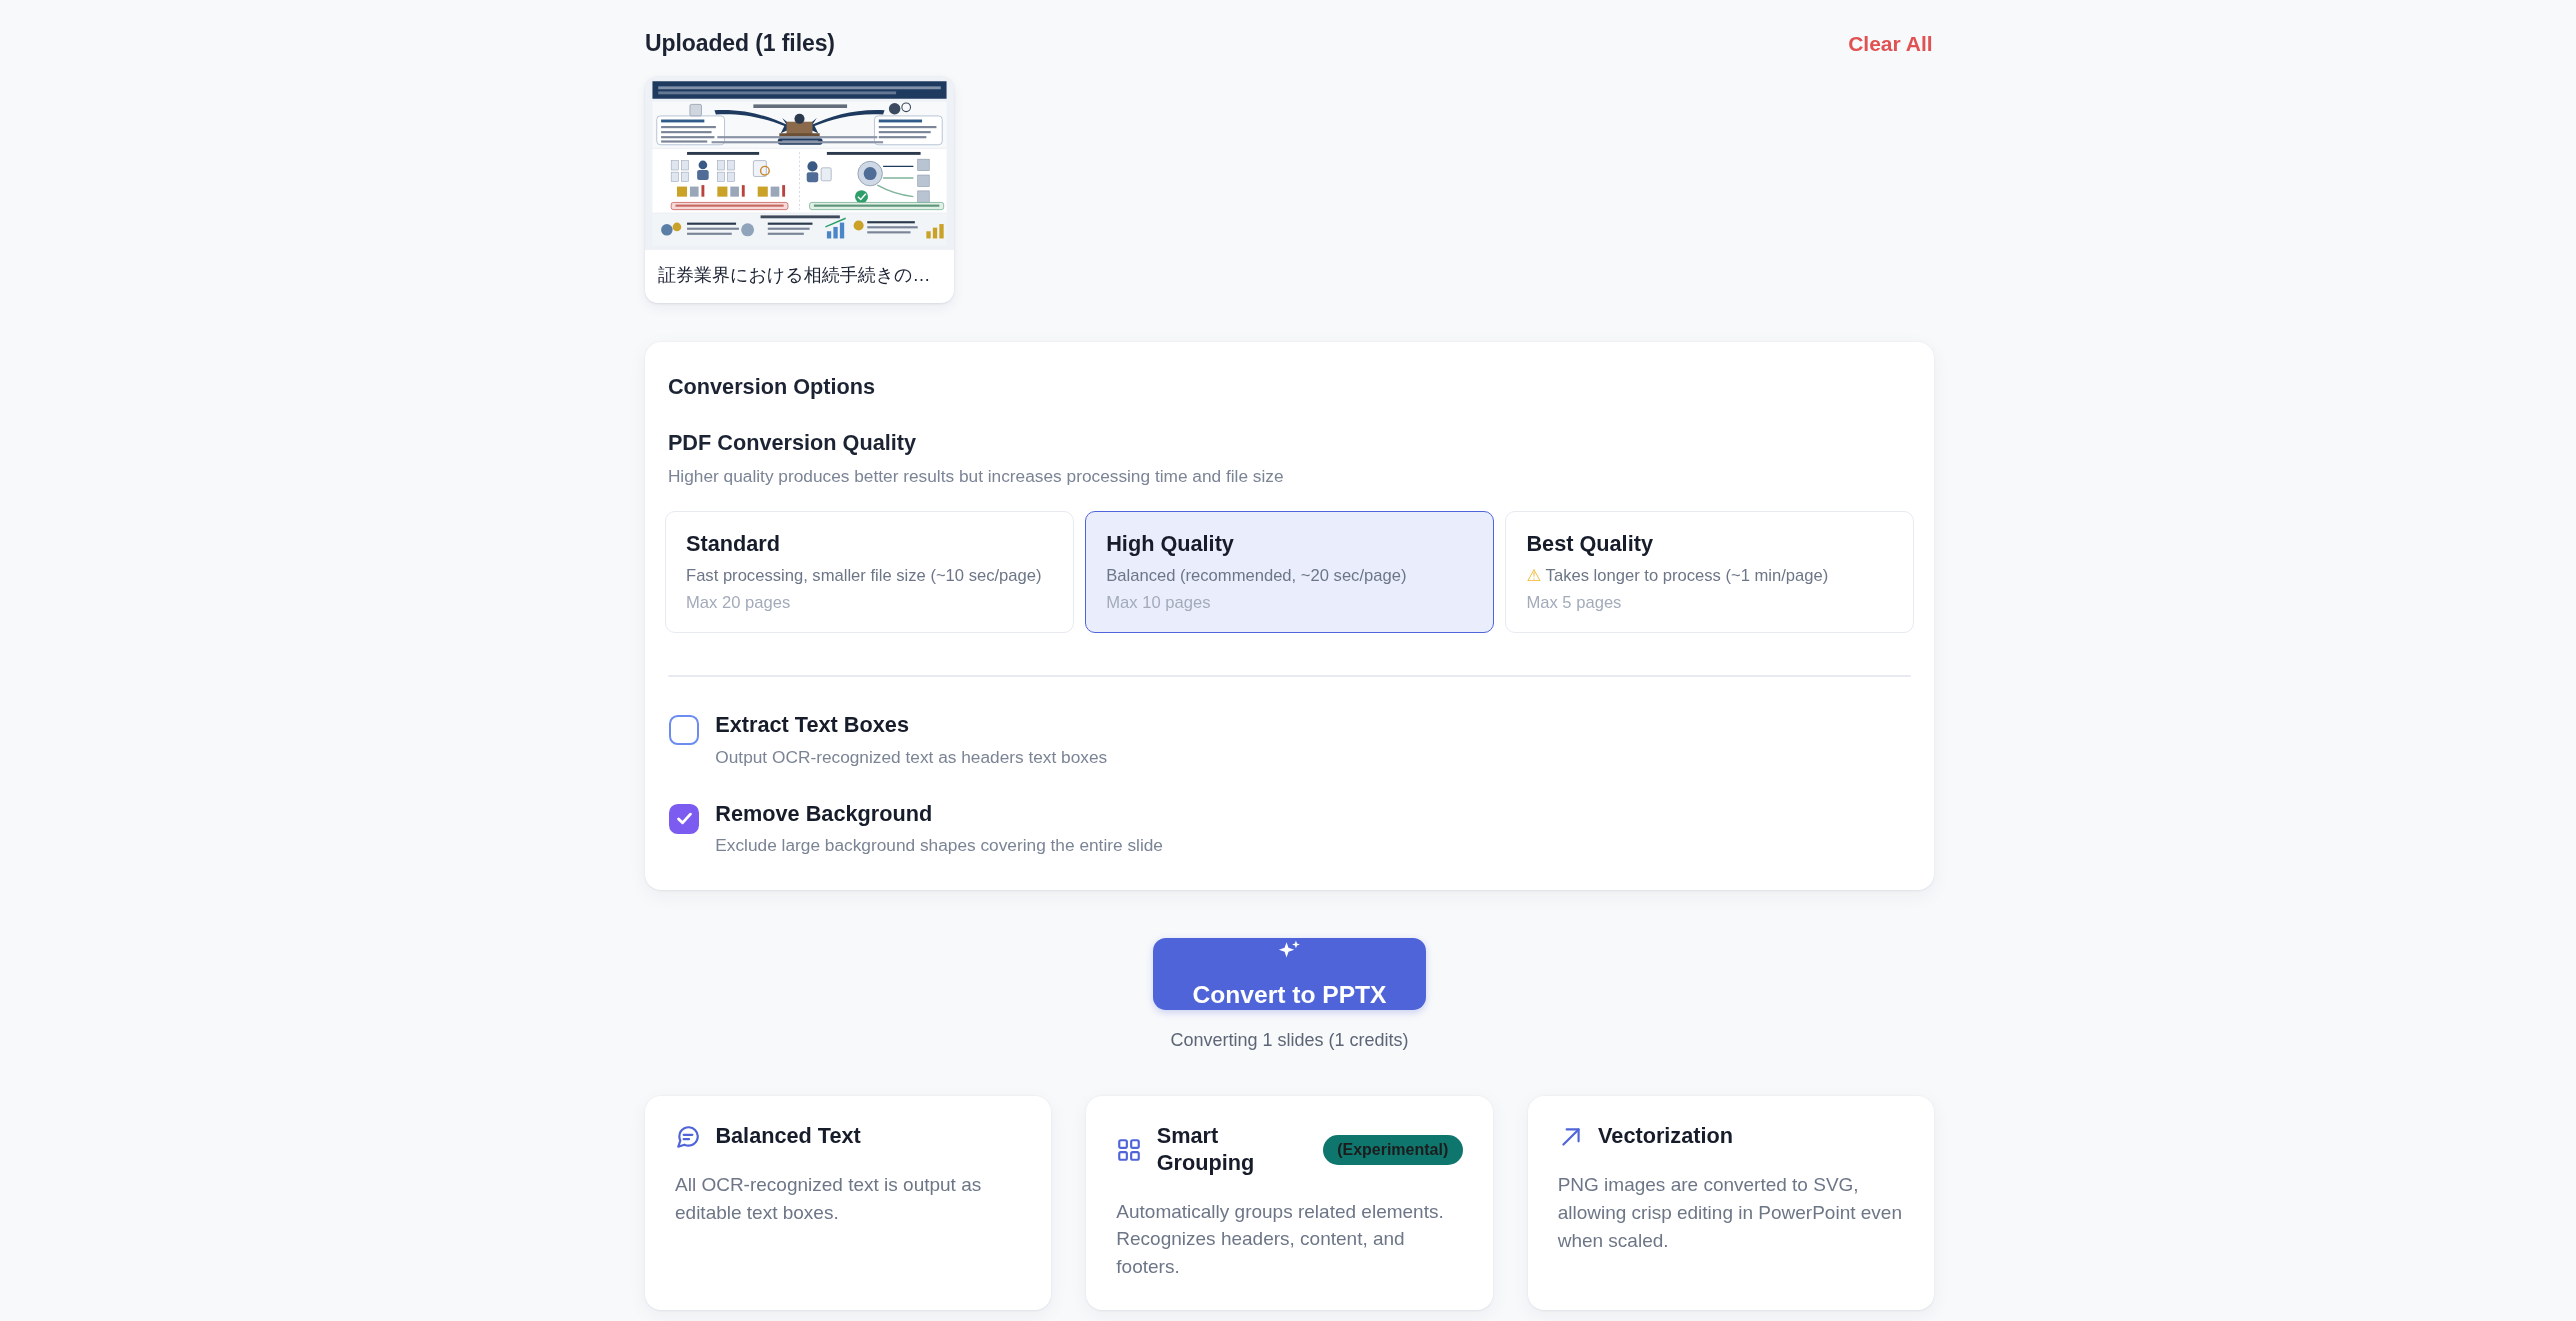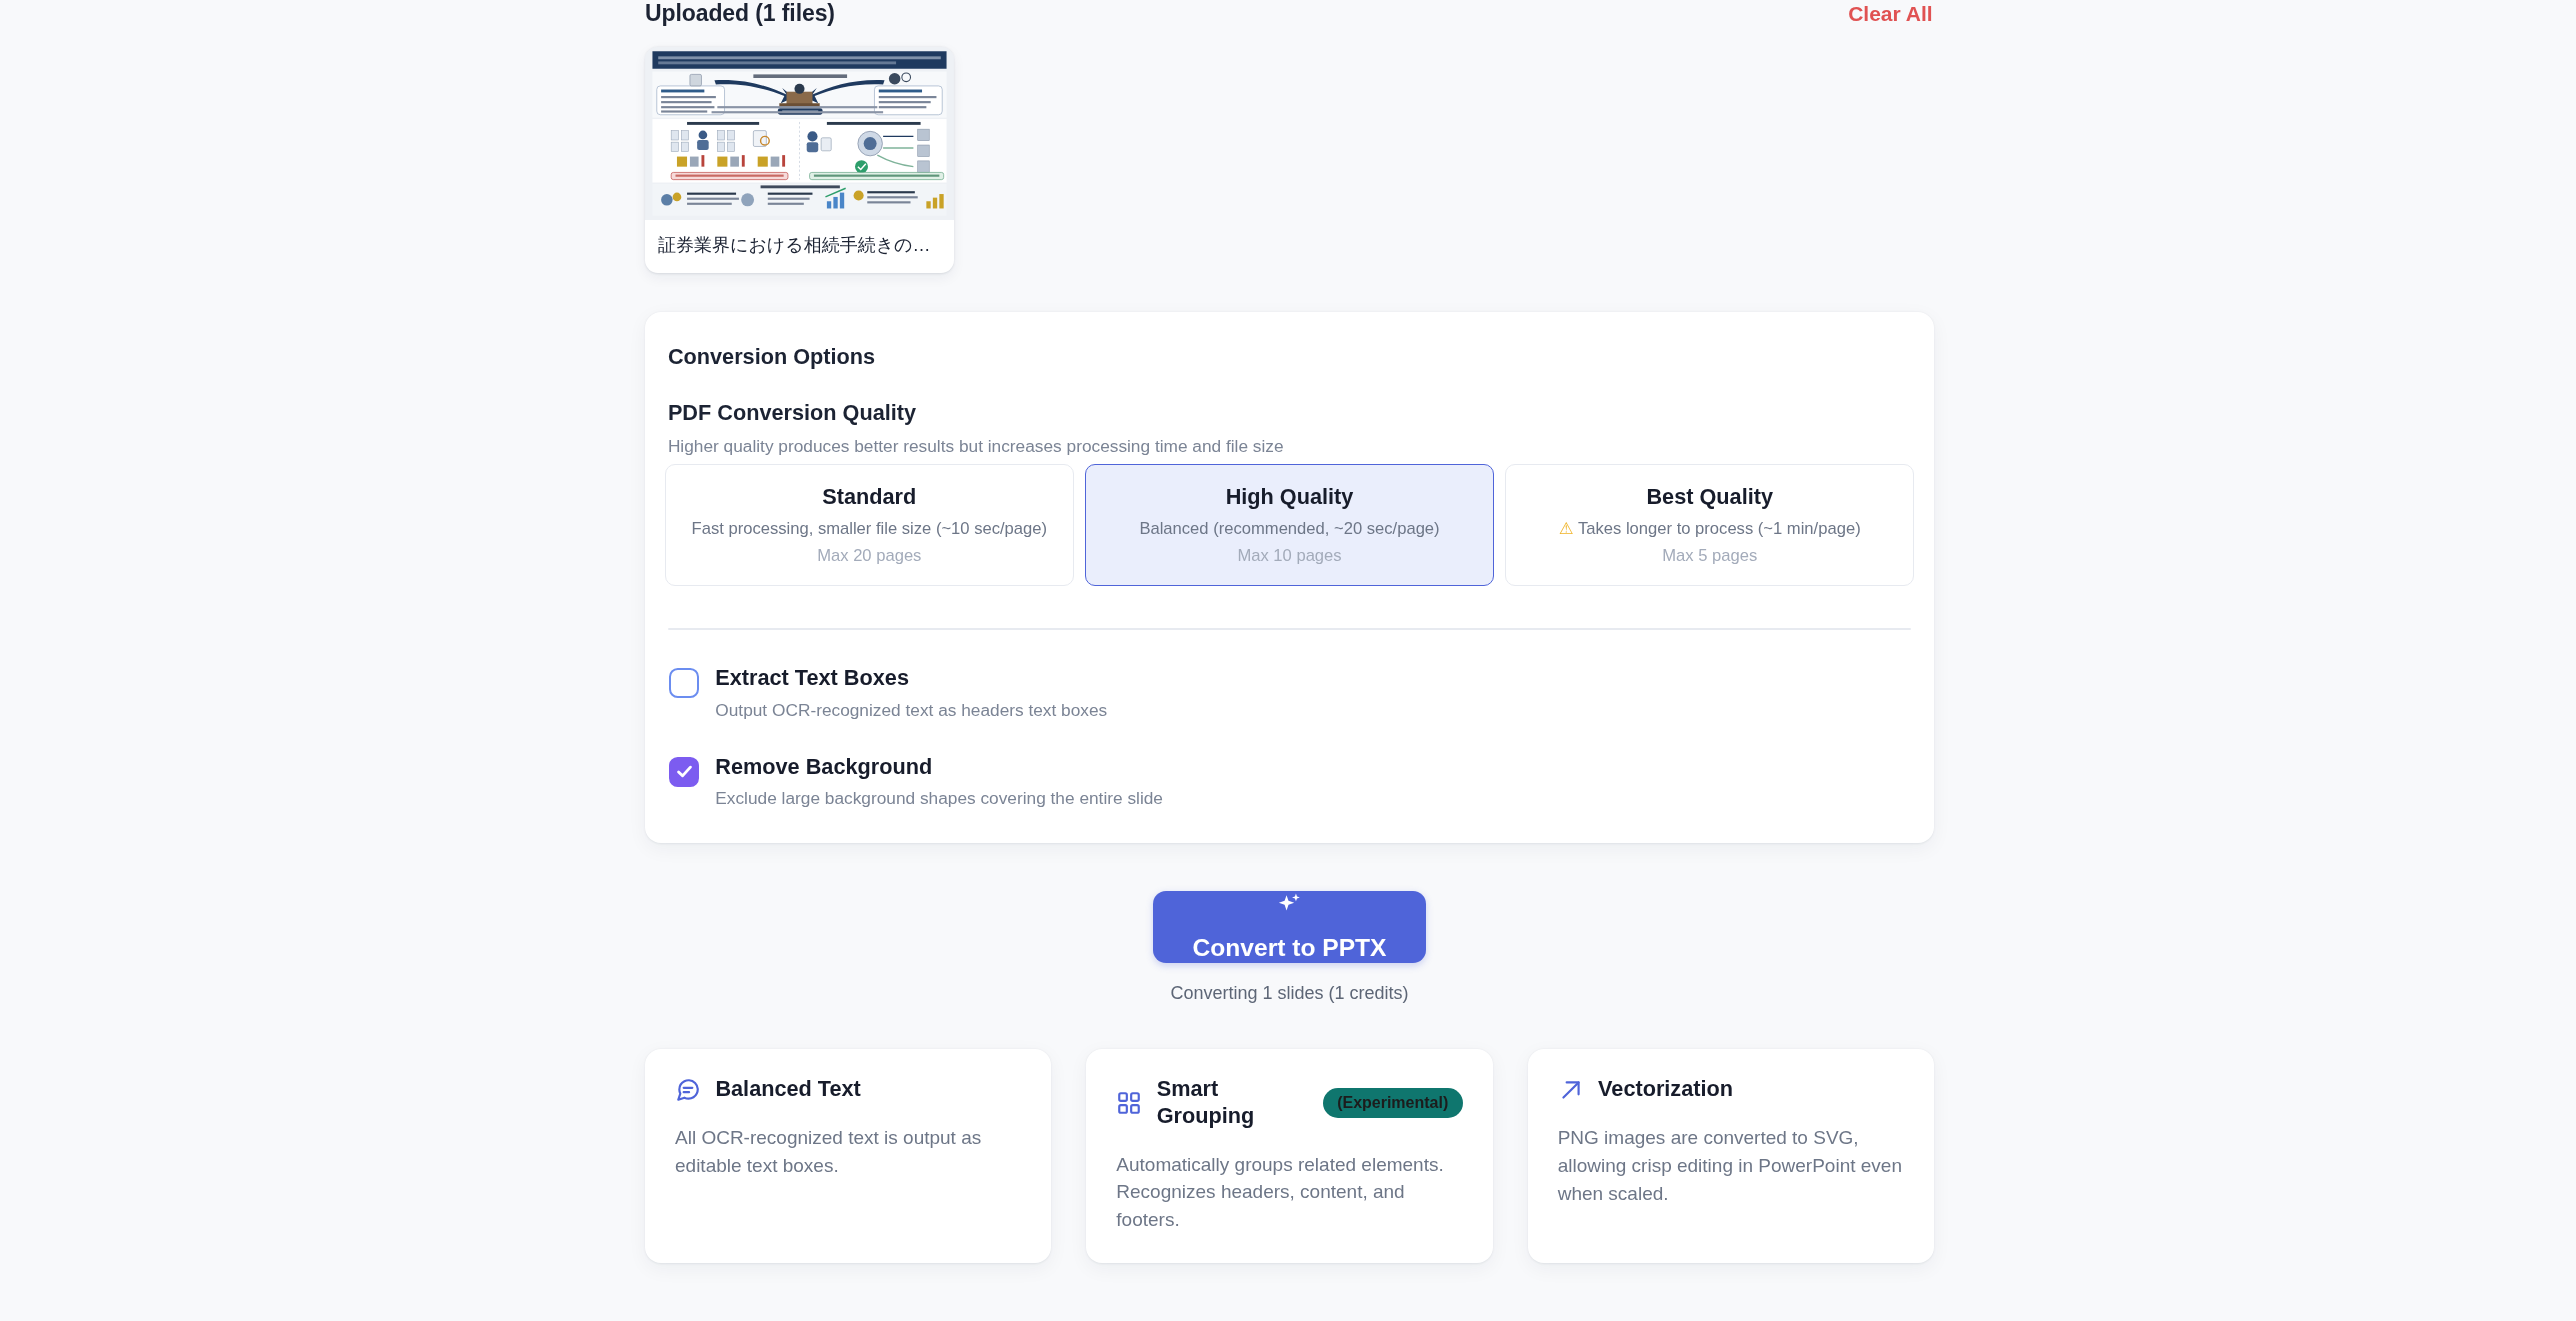--- a/index.html
+++ b/index.html
@@ -26,20 +26,21 @@
     left: 645px;
     top: 0;
     width: 1289px;
   }
 
   
   .uploaded-row {
     display: flex;
     align-items: center;
     justify-content: space-between;
+    padding-top: 30px;
   }
   .uploaded-title {
     font-size: 23px;
     font-weight: 700;
     color: #1c2333;
     letter-spacing: -0.1px;
   }
   .clear-all {
     font-size: 21px;
     font-weight: 700;
@@ -99,22 +100,21 @@
     font-size: 17.3px;
     color: #7b8495;
     margin-top: 10px;
     margin-left: 2.9px;
   }
 
   
   .quality-grid {
     display: flex;
     gap: 11.6px;
-    margin-top: 7px;
-    text-align: center;
+    margin-top: 24px;
   }
   .quality-card {
     flex: 1;
     border: 1.4px solid #e7eaf0;
     border-radius: 10px;
     background: #ffffff;
     padding: 19px 20px 19px 20px;
     cursor: pointer;
     min-height: 120px;
   }

